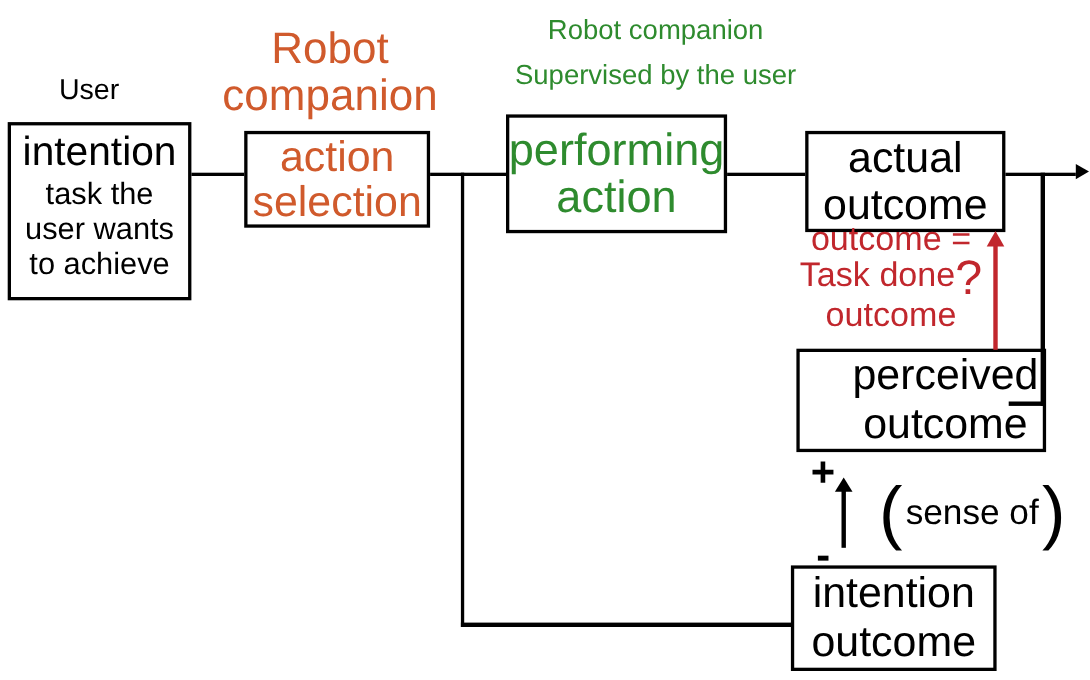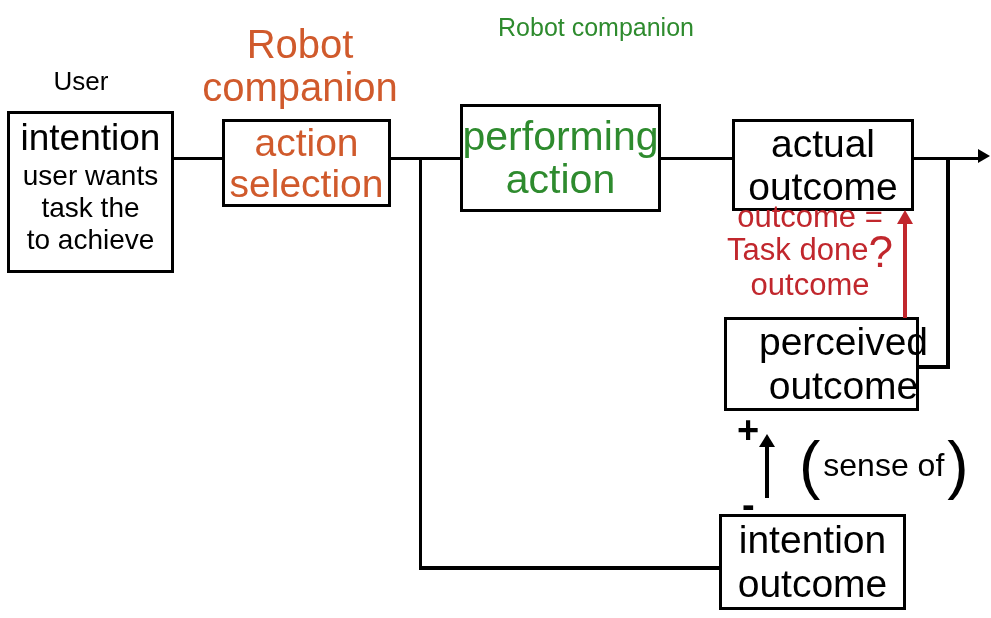--- a/index.html
+++ b/index.html
@@ -31,21 +31,21 @@
     justify-content: center;
     text-align: center;
   }
   .box .bline { display: block; white-space: nowrap; }
   #box-intention { left: 7px; top: 111px; width: 167px; height: 162px; justify-content: flex-start; padding-top: 2px; }
   #box-intention .title { font-size: 37px; line-height: 44px; }
   #box-intention .sub { font-size: 28px; line-height: 32px; }
   #box-action-selection { left: 222px; top: 119px; width: 169px; height: 88px; color: var(--orange); font-size: 39px; line-height: 41px; }
   #box-performing-action { left: 460px; top: 104px; width: 201px; height: 108px; color: var(--green); font-size: 41px; line-height: 43px; }
   #box-actual-outcome { left: 732px; top: 119px; width: 182px; height: 92px; font-size: 39px; line-height: 43px; }
-  #box-perceived-outcome { left: 724px; top: 317px; width: 195px; height: 94px; font-size: 39px; line-height: 44px; padding-left: 44px; }
+  #box-perceived-outcome { left: 724px; top: 317px; width: 227px; height: 94px; font-size: 39px; line-height: 44px; padding-left: 44px; }
   #box-predicted-outcome { left: 719px; top: 514px; width: 187px; height: 96px; font-size: 39px; line-height: 44px; }
 
   
   .lineh, .linev { position: absolute; background: #000; }
   .lineh { height: 3.5px; }
   .linev { width: 3.5px; }
   #conn-intention-action   { left: 174px; top: 156.5px; width: 48px; }
   #conn-action-performing  { left: 391px; top: 156.5px; width: 69px; }
   #conn-performing-actual  { left: 661px; top: 156.5px; width: 71px; }
   #conn-actual-out         { left: 914px; top: 156.5px; width: 64px; }
@@ -87,26 +87,27 @@
 
   <div class="heading" id="label-user">User</div>
 
   <div class="heading" id="label-robot-companion">
     <span class="hline-txt">Robot</span>
     <span class="hline-txt">companion</span>
   </div>
 
   <div class="heading" id="label-robot-supervised">
     <span class="hline-txt">Robot companion</span>
+    <span class="hline-txt">Supervised by the user</span>
   </div>
 
   <div class="box" id="box-intention">
     <span class="bline title">intention</span>
+    <span class="bline sub">task the</span>
     <span class="bline sub">user wants</span>
-    <span class="bline sub">task the</span>
     <span class="bline sub">to achieve</span>
   </div>
 
   <div class="box" id="box-action-selection">
     <span class="bline">action</span>
     <span class="bline">selection</span>
   </div>
 
   <div class="box" id="box-performing-action">
     <span class="bline">performing</span>

